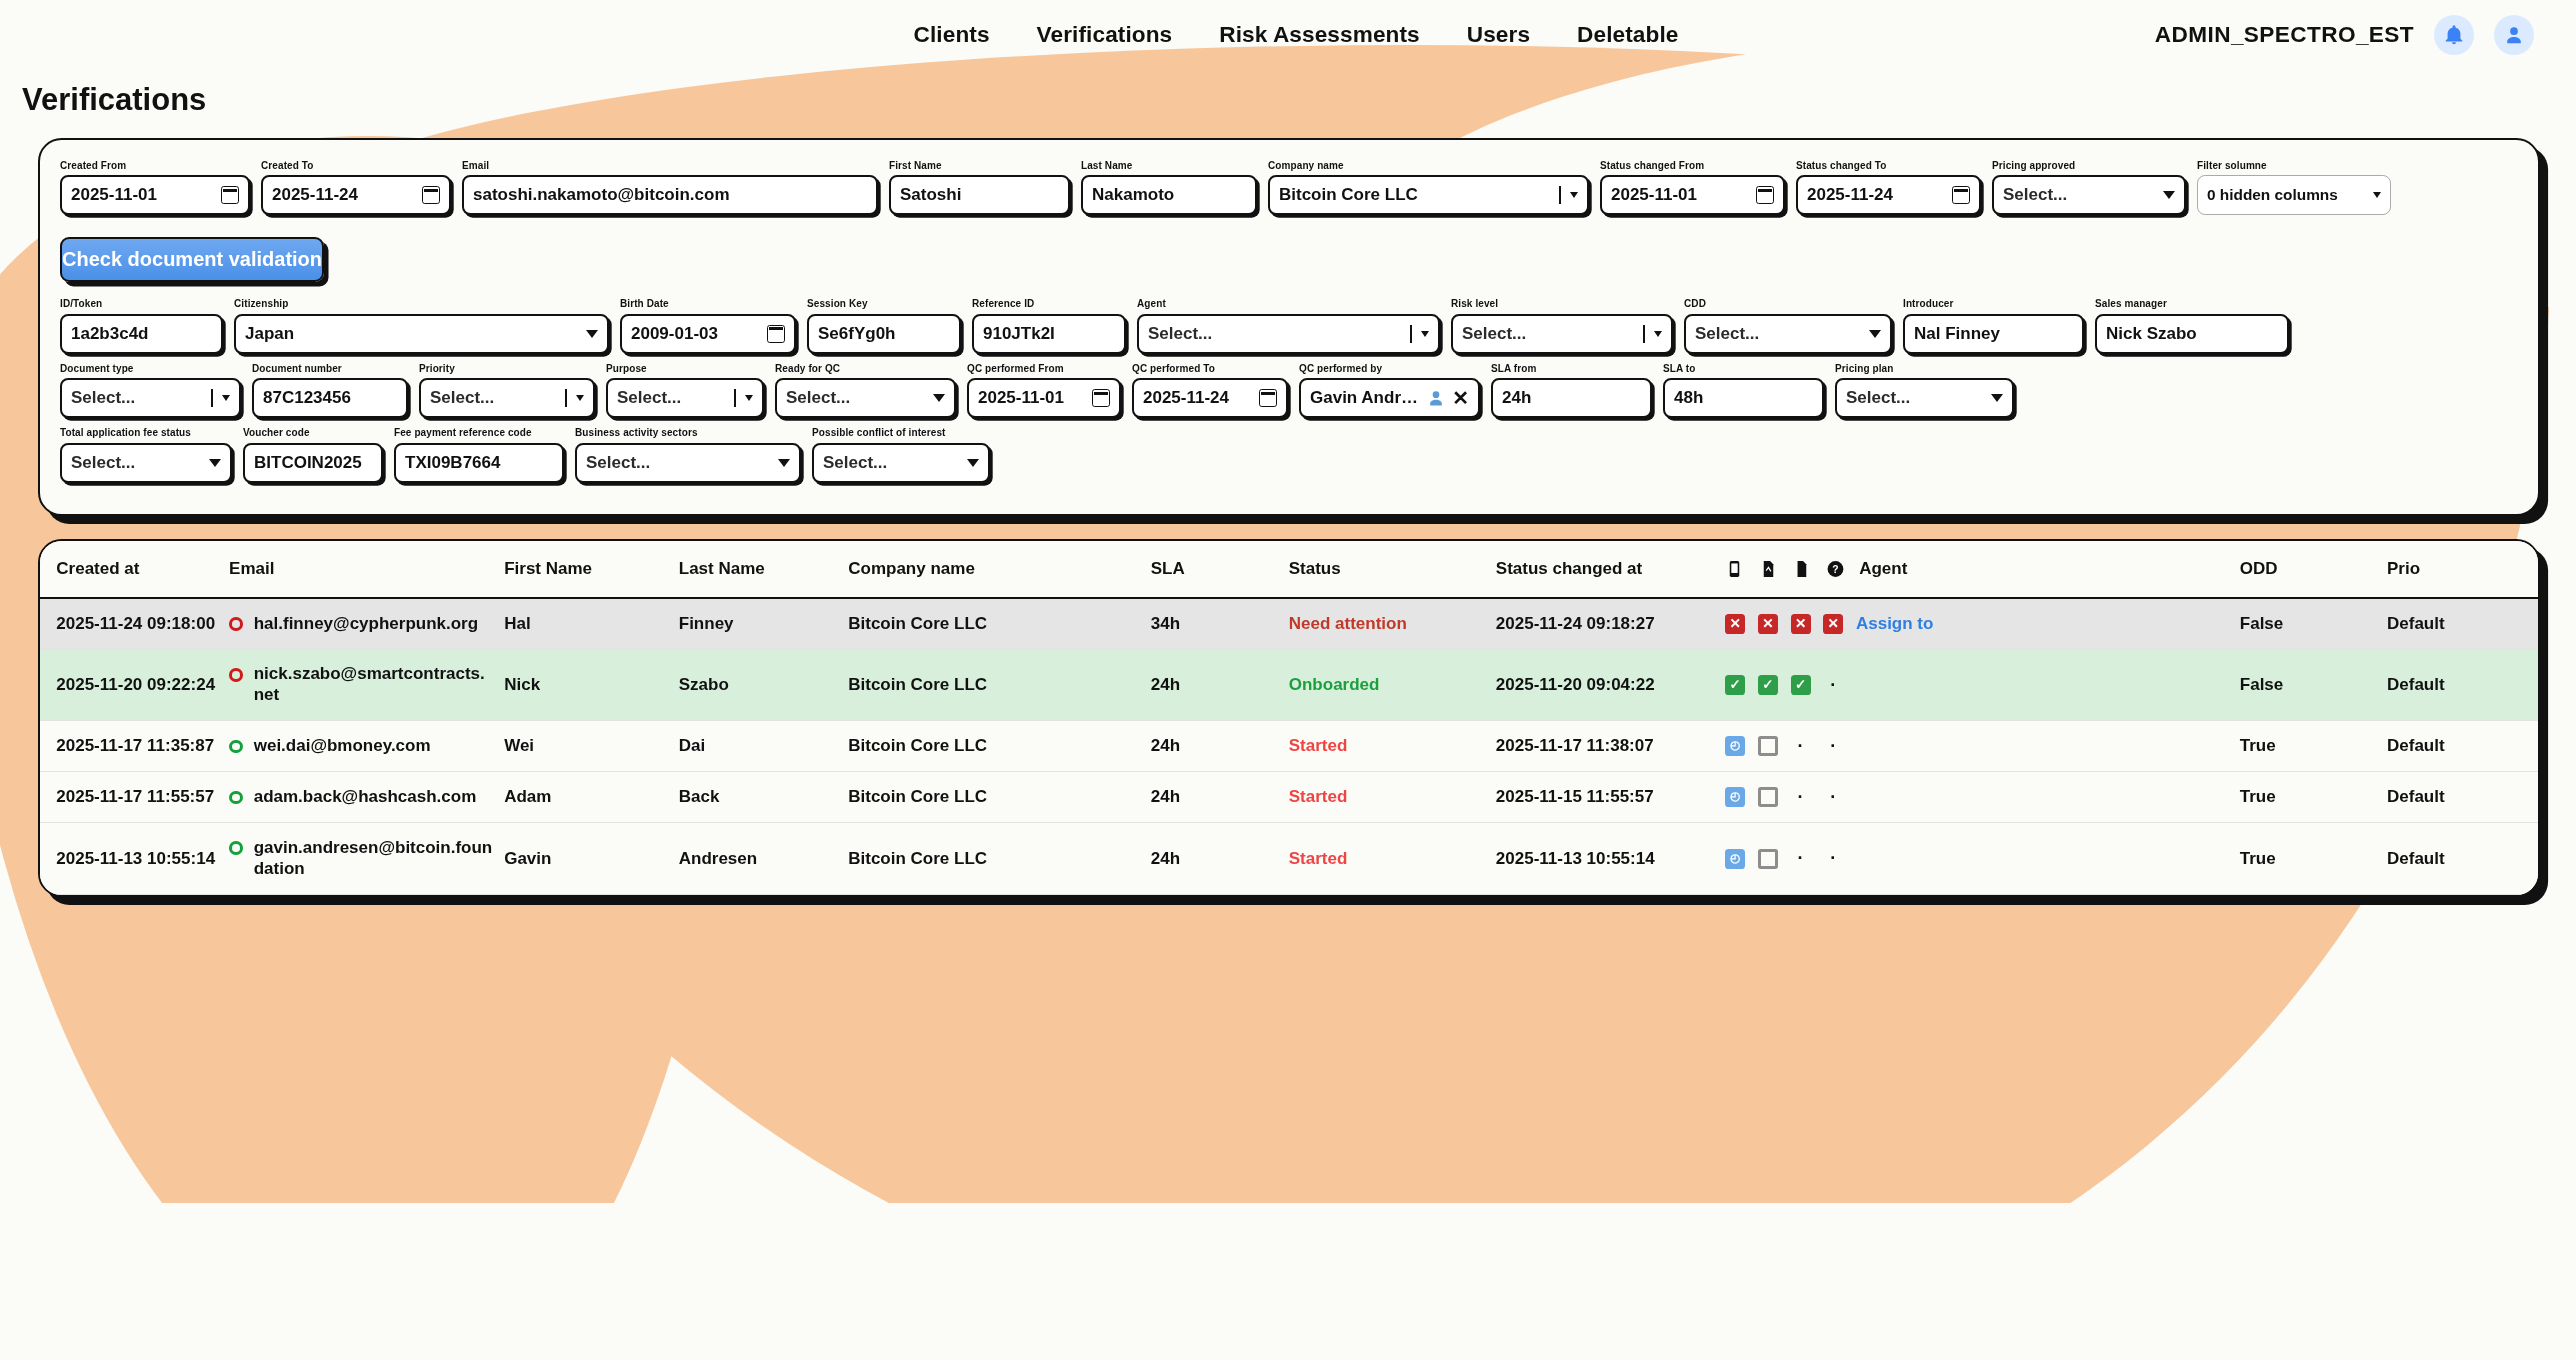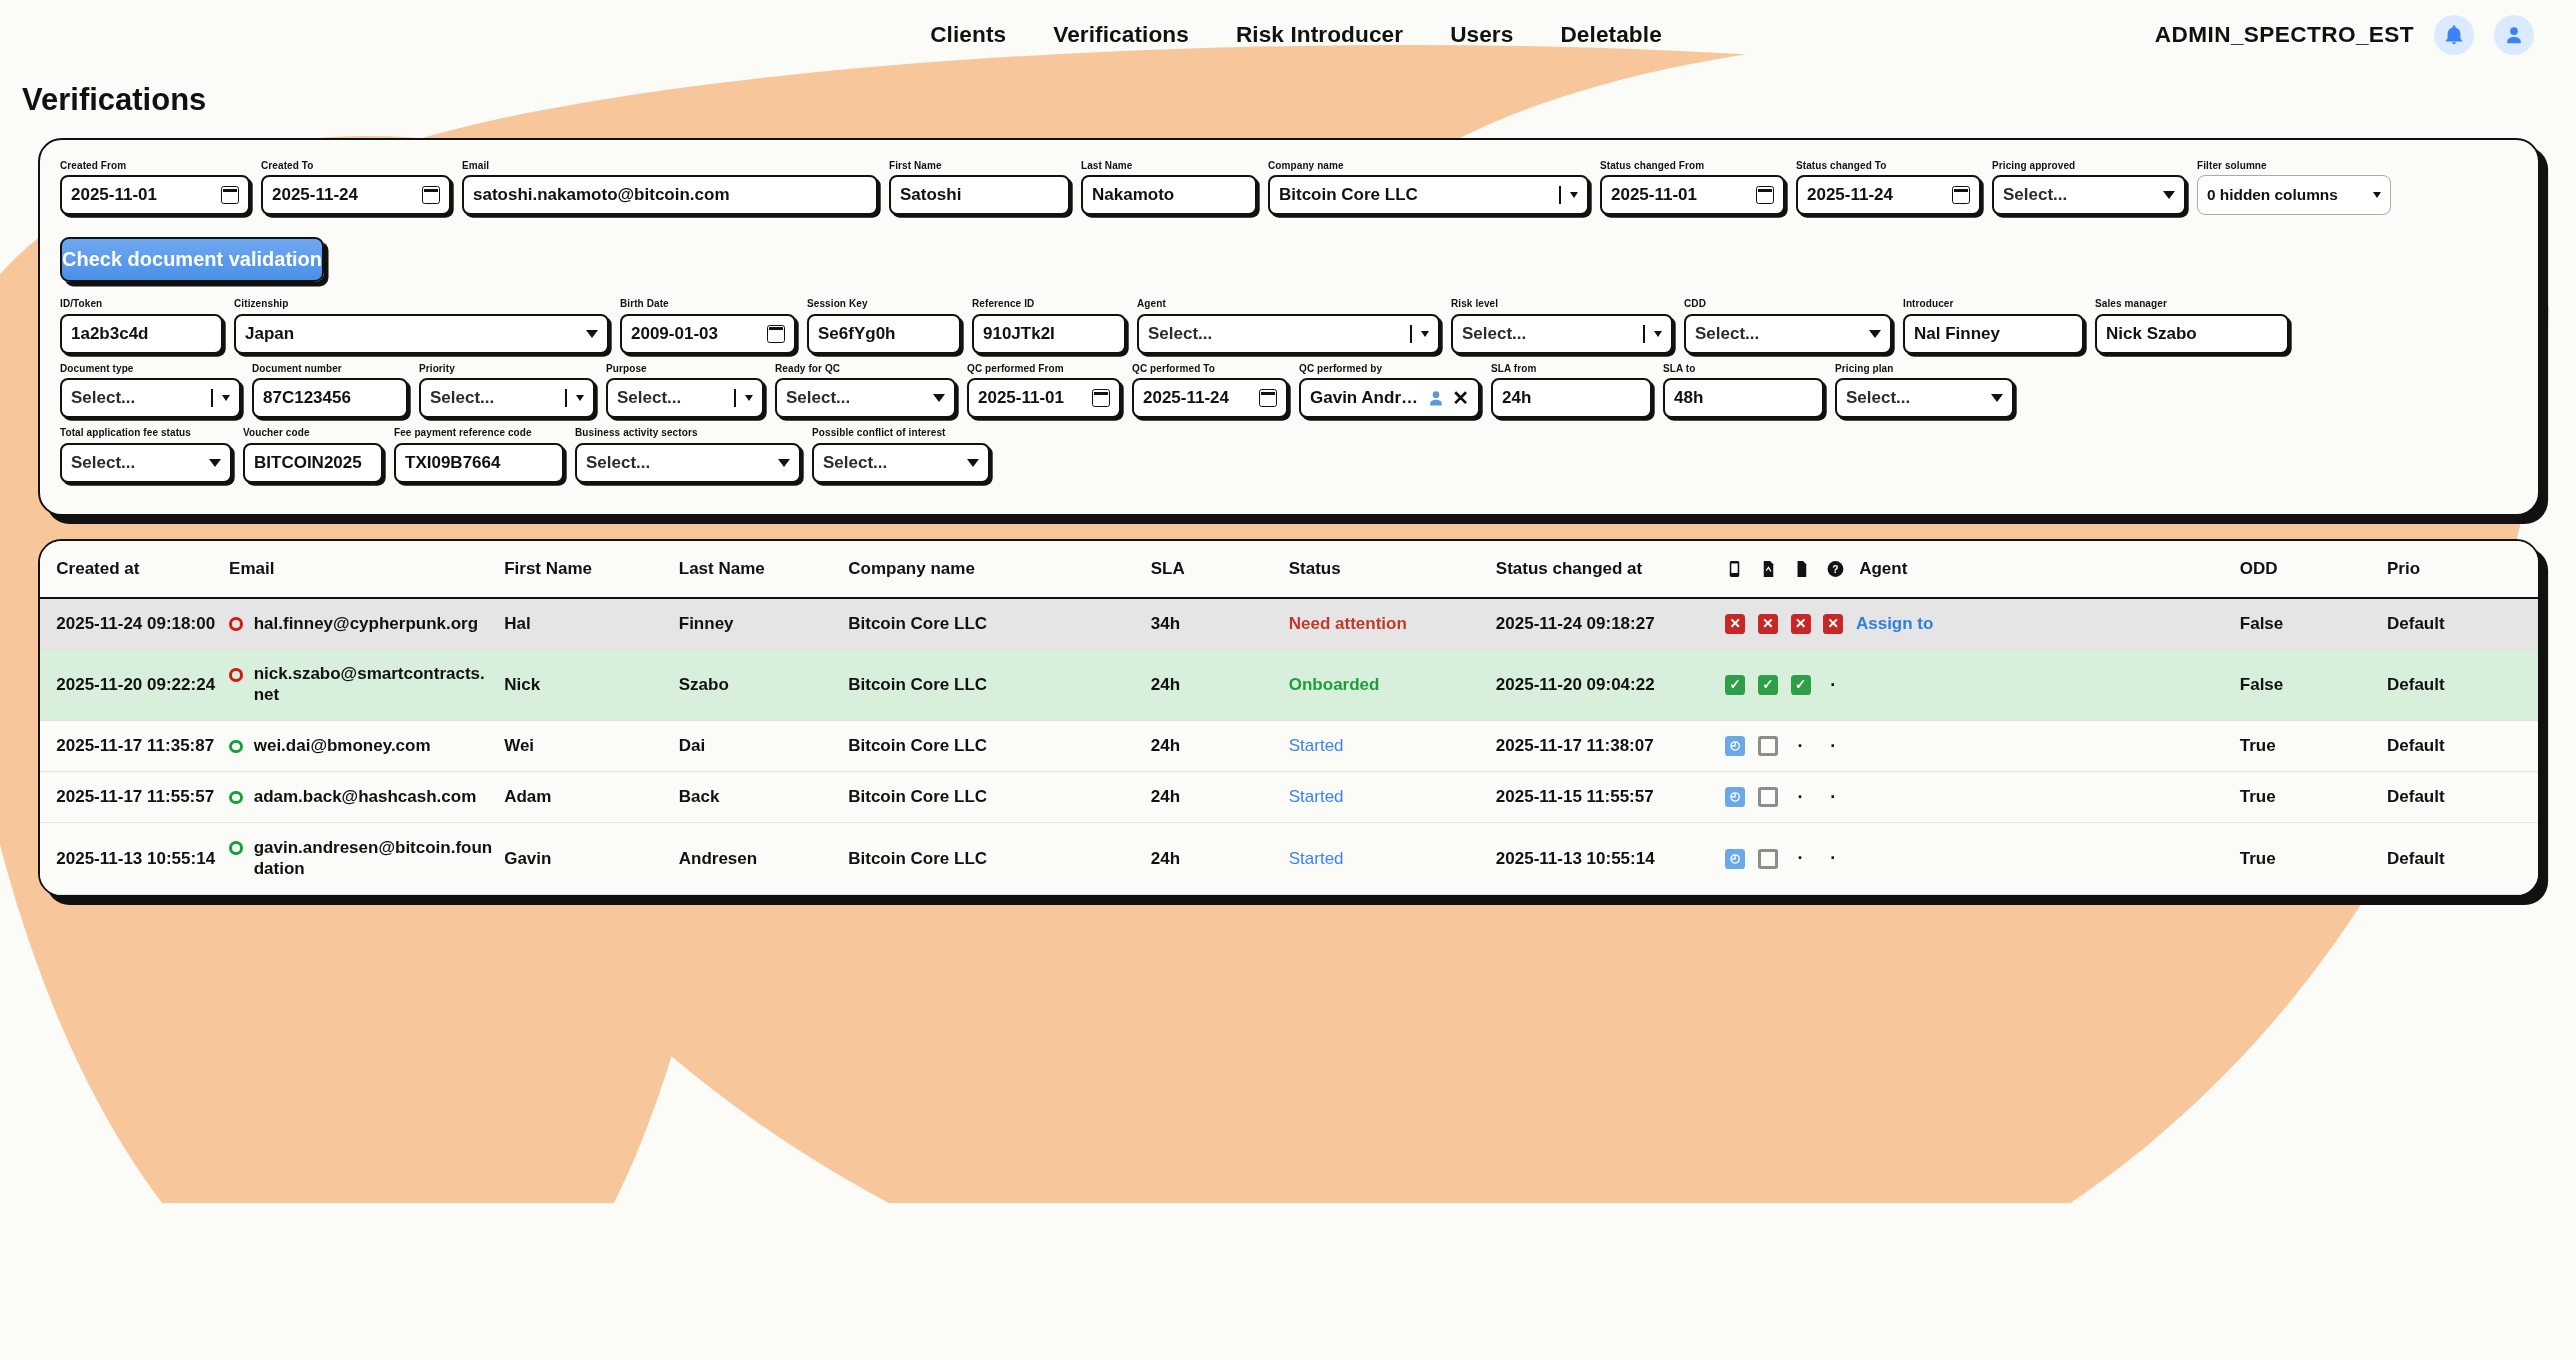--- a/index.html
+++ b/index.html
@@ -164,21 +164,21 @@
   .dot {
     flex: 0 0 auto; margin-top: 3.6px;
     width: 13.6px; height: 13.6px; border-radius: 50%;
     border: 3.6px solid #d11a1a; background: transparent;
   }
   .dot.green { border-color: #14a03a; }
   .email-text { line-height: 1.22; }
 
   .st-red { color: #c0392b; font-weight: 800; }
   .st-green { color: #1d9e3f; font-weight: 800; }
-  .st-plain { color: #3b82f6; font-weight: 400; }
+  .st-plain { color: #ef4444; font-weight: 700; }
 
   .flags { display: flex; align-items: center; gap: 12.7px; }
   .sq {
     width: 20px; height: 20px; border-radius: 3.6px;
     display: inline-flex; align-items: center; justify-content: center;
     flex: 0 0 auto;
   }
   .sq.red { background: #c62828; }
   .sq.green { background: #2e9e48; }
   .sq.blue { background: #6ba8e8; }
@@ -211,21 +211,21 @@
   <div class="blob-a"></div>
   <div class="blob-b"></div>
   <div class="blob-c"></div>
   <div class="blob-d"></div>
 </div>
 
 <div class="topbar">
   <div class="nav" id="nav-root">
       <a href="#">Clients</a>
       <a href="#">Verifications</a>
-      <a href="#">Risk Introducer</a>
+      <a href="#">Risk Assessments</a>
       <a href="#">Users</a>
       <a href="#">Deletable</a>
     </div>
   <div class="topbar-right">
     <span class="admin-name">ADMIN_SPECTRO_EST</span>
     <span class="icon-circle">
       <svg viewBox="0 0 24 24">
           <path d="M12 22a2.2 2.2 0 0 0 2.2-2.2H9.8A2.2 2.2 0 0 0 12 22Zm7-6v-5a7 7 0 0 0-5.3-6.8V3.2a1.7 1.7 0 1 0-3.4 0v1A7 7 0 0 0 5 11v5l-2 2v1h18v-1Z"></path>
         </svg>
     </span>

